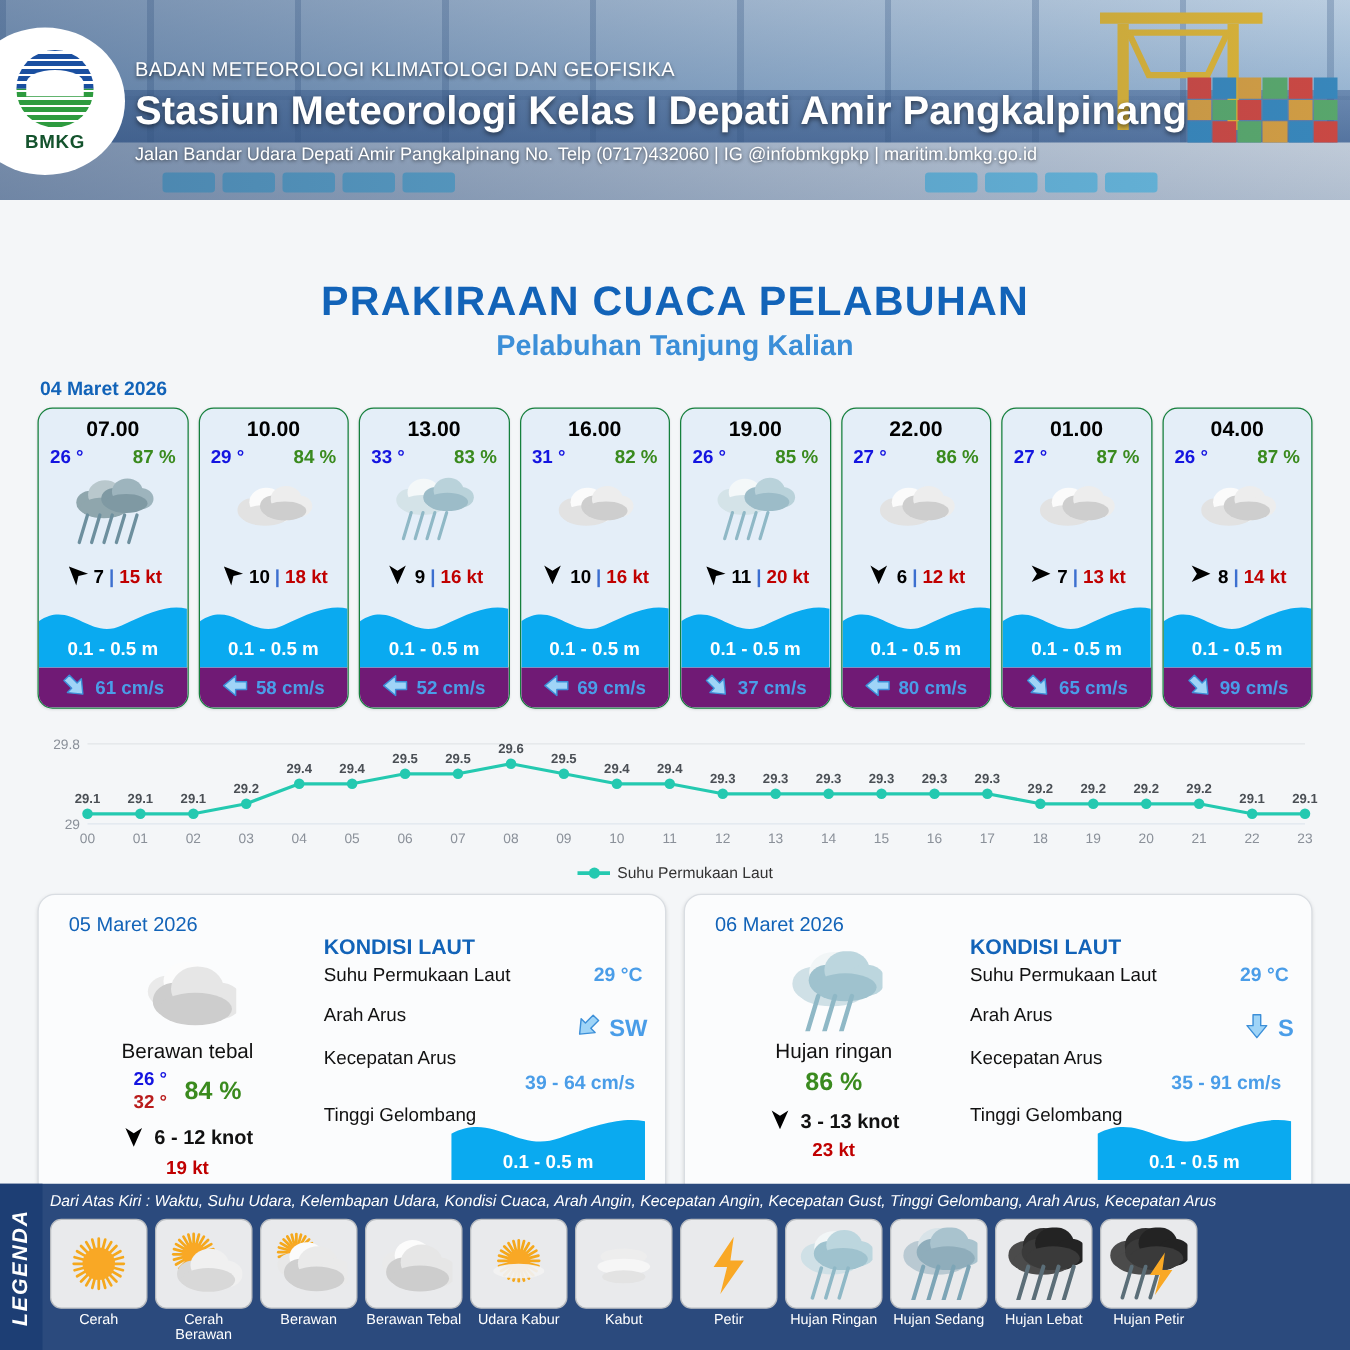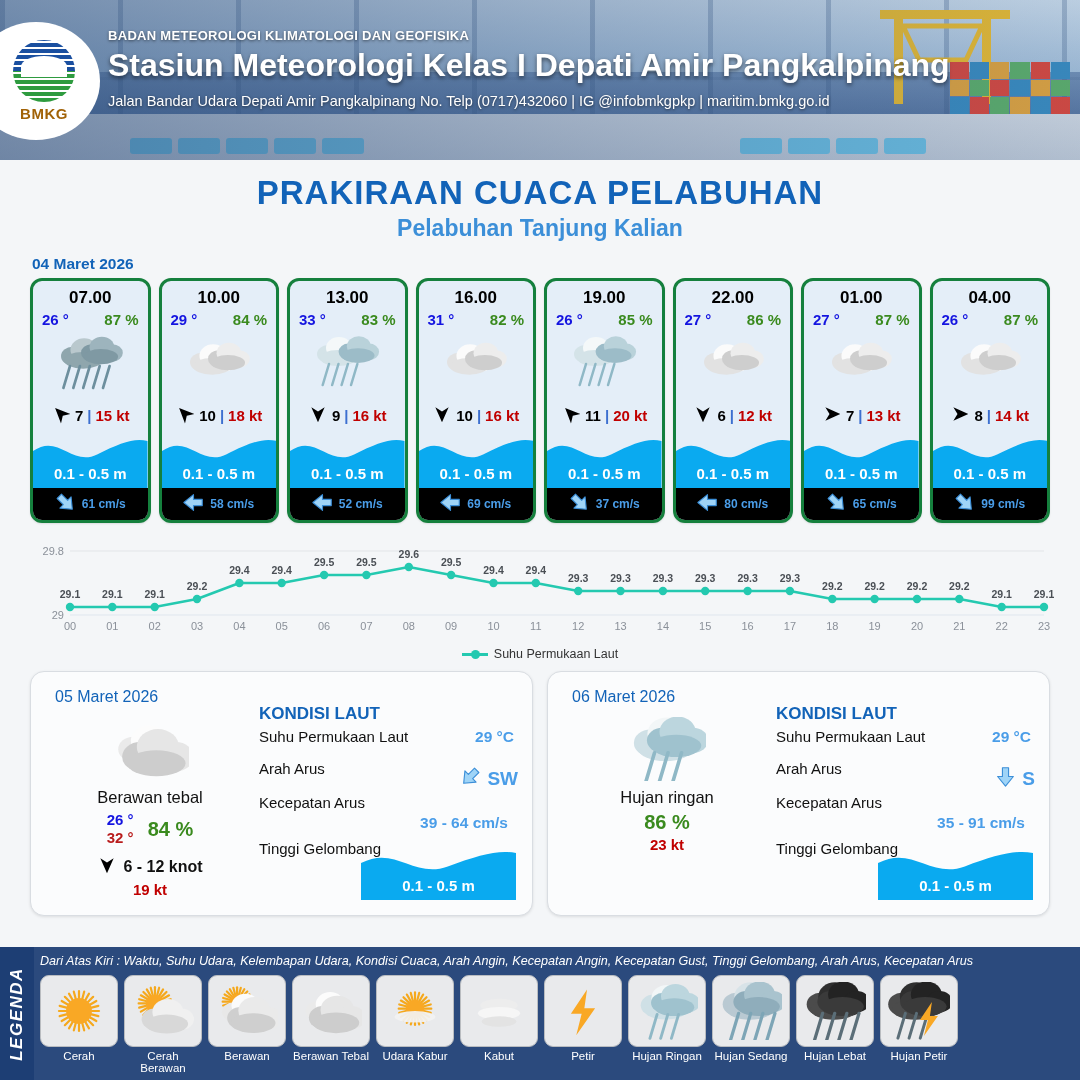--- a/index.html
+++ b/index.html
@@ -38,53 +38,53 @@
     background:#fff; border-radius:50%; z-index:5;
     display:flex; flex-direction:column; align-items:center; justify-content:center;
   }
   .logo-circle { width:62px; height:62px; border-radius:50%; overflow:hidden; position:relative; margin-left:16px;}
   .logo-top { position:absolute; left:0; top:0; width:100%; height:50%;
     background: repeating-linear-gradient(0deg,#1a4fa0 0 4px,#fff 4px 6px);}
   .logo-bot { position:absolute; left:0; bottom:0; width:100%; height:50%;
     background: repeating-linear-gradient(0deg,#2e9b3f 0 4px,#fff 4px 6px);}
   .logo-arc { position:absolute; left:13%; top:26%; width:74%; height:34%;
     background:#fff; border-radius:50% 50% 0 0; }
-  .logo-txt { font-size:15px; font-weight:bold; color:#a16207; margin-left:16px; margin-top:3px; letter-spacing:.5px;}
+  .logo-txt { font-size:15px; font-weight:bold; color:#14532d; margin-left:16px; margin-top:3px; letter-spacing:.5px;}
   .hdr-text { position:absolute; left:108px; top:28px; z-index:6; color:#fff; }
-  .hdr-l1 { font-size:13px; font-weight:bold; letter-spacing:.3px; text-shadow:0 1px 3px rgba(0,0,0,.55); }
+  .hdr-l1 { font-size:16px; font-weight:normal; letter-spacing:.3px; text-shadow:0 1px 3px rgba(0,0,0,.55);margin-top:20px; }
   .hdr-l2 { font-size:32px; font-weight:bold; margin-top:4px; text-shadow:0 2px 4px rgba(0,0,0,.55); }
   .hdr-l3 { font-size:14.5px; margin-top:9px; text-shadow:0 1px 3px rgba(0,0,0,.6); }
 
   
-  .title-wrap { text-align:center; padding-top:14px; }
+  .title-wrap { text-align:center; padding-top:14px;margin-top:48px; }
   .t-main { font-size:33px; font-weight:bold; color:#1263b8; letter-spacing:1px; }
   .t-sub { font-size:23px; font-weight:bold; color:#3c8fd8; margin-top:3px; }
   .t-dates { margin-top:9px; font-size:15.5px; color:#111; }
   .t-dates .lbl { font-weight:bold; }
   .t-dates .gap { display:inline-block; width:66px; }
 
   
   .day-label { margin:13px 0 5px 32px; font-size:15.5px; font-weight:bold; color:#1263b8; }
   .cards { display:flex; gap:8px; padding:0 30px; }
   .card {
-    width:124px; background:#e4eef8; border:3px solid #15803d; border-radius:12px;
+    width:124px; background:#e4eef8; border:1px solid #15803d; border-radius:12px;
     overflow:hidden; position:relative; box-shadow:0 1px 2px rgba(0,0,0,.10);
   }
   .c-time { text-align:center; font-size:17px; font-weight:bold; color:#000; padding-top:7px; }
   .c-row { display:flex; justify-content:space-between; padding:3px 9px 0; font-size:15px; font-weight:bold; }
   .c-temp { color:#1414e0; } .c-hum { color:#3a8a1e; }
   .c-icon { height:72px; display:flex; align-items:center; justify-content:center; }
   .c-wind { display:flex; align-items:center; justify-content:center; gap:4px; font-size:15px; font-weight:bold; height:30px; }
   .c-wind .deg { color:#000; } .c-wind .bar { color:#3c6fd0; } .c-wind .kt { color:#c00000; }
   .wave-box { position:relative; height:56px; margin-top:2px; }
   .wave-svg { position:absolute; left:0; bottom:0; width:100%; height:56px; display:block; }
   .wave-txt { position:absolute; left:0; bottom:6px; width:100%; text-align:center;
     color:#fff; font-size:15px; font-weight:bold; }
   .c-cur { display:flex; align-items:center; justify-content:center; gap:6px;
-    height:32px; color:#4a9de8; font-size:12px; font-weight:bold; background:#000000;}
+    height:32px; color:#4a9de8; font-size:15px; font-weight:bold; background:#701a75;}
 
   
   .chart-wrap { margin:10px 26px 0; height:112px; position:relative; }
   .chart-legend { text-align:center; font-size:12.5px; color:#333; margin-top:2px;
     display:flex; align-items:center; justify-content:center; gap:6px; }
   .leg-dot { width:26px; height:3px; background:#24c9b0; position:relative; display:inline-block; }
   .leg-dot:after { content:''; position:absolute; left:9px; top:-3px; width:9px; height:9px;
     border-radius:50%; background:#24c9b0; }
 
   
@@ -696,20 +696,26 @@
               <line x1="26.52" y1="35.84" x2="17.52" y2="65.84" stroke="#8fb8c6" stroke-width="3.5999999999999996" stroke-linecap="round"></line>
               <line x1="40.019999999999996" y1="35.84" x2="31.019999999999996" y2="65.84" stroke="#8fb8c6" stroke-width="3.5999999999999996" stroke-linecap="round"></line>
               <line x1="53.519999999999996" y1="35.84" x2="44.519999999999996" y2="65.84" stroke="#8fb8c6" stroke-width="3.5999999999999996" stroke-linecap="round"></line>
             </svg>
           </div>
       <div class="dp-cond">Hujan ringan</div>
       <div class="dp-tline">
 
         <div class="dp-hum">86 %</div>
       </div>
+      <div class="dp-wind">
+        <span><svg viewBox="0 0 24 24" width="20" height="20" style="transform:rotate(0deg)">
+    <path d="M12 22 L4 4 L12 9 L20 4 Z" fill="#000"></path>
+              </svg></span>
+        <span>3  - 13 knot</span>
+      </div>
       <div class="dp-gust">23 kt</div>
     </div>
     <div class="dp-right">
       <div class="dp-h">KONDISI LAUT</div>
       <div class="dp-kv" style="height:32px">
         <span>Suhu Permukaan Laut</span>
         <span class="dp-val">29 °C</span>
       </div>
       <div class="dp-kv" style="height:34px">
         <span>Arah Arus</span>

